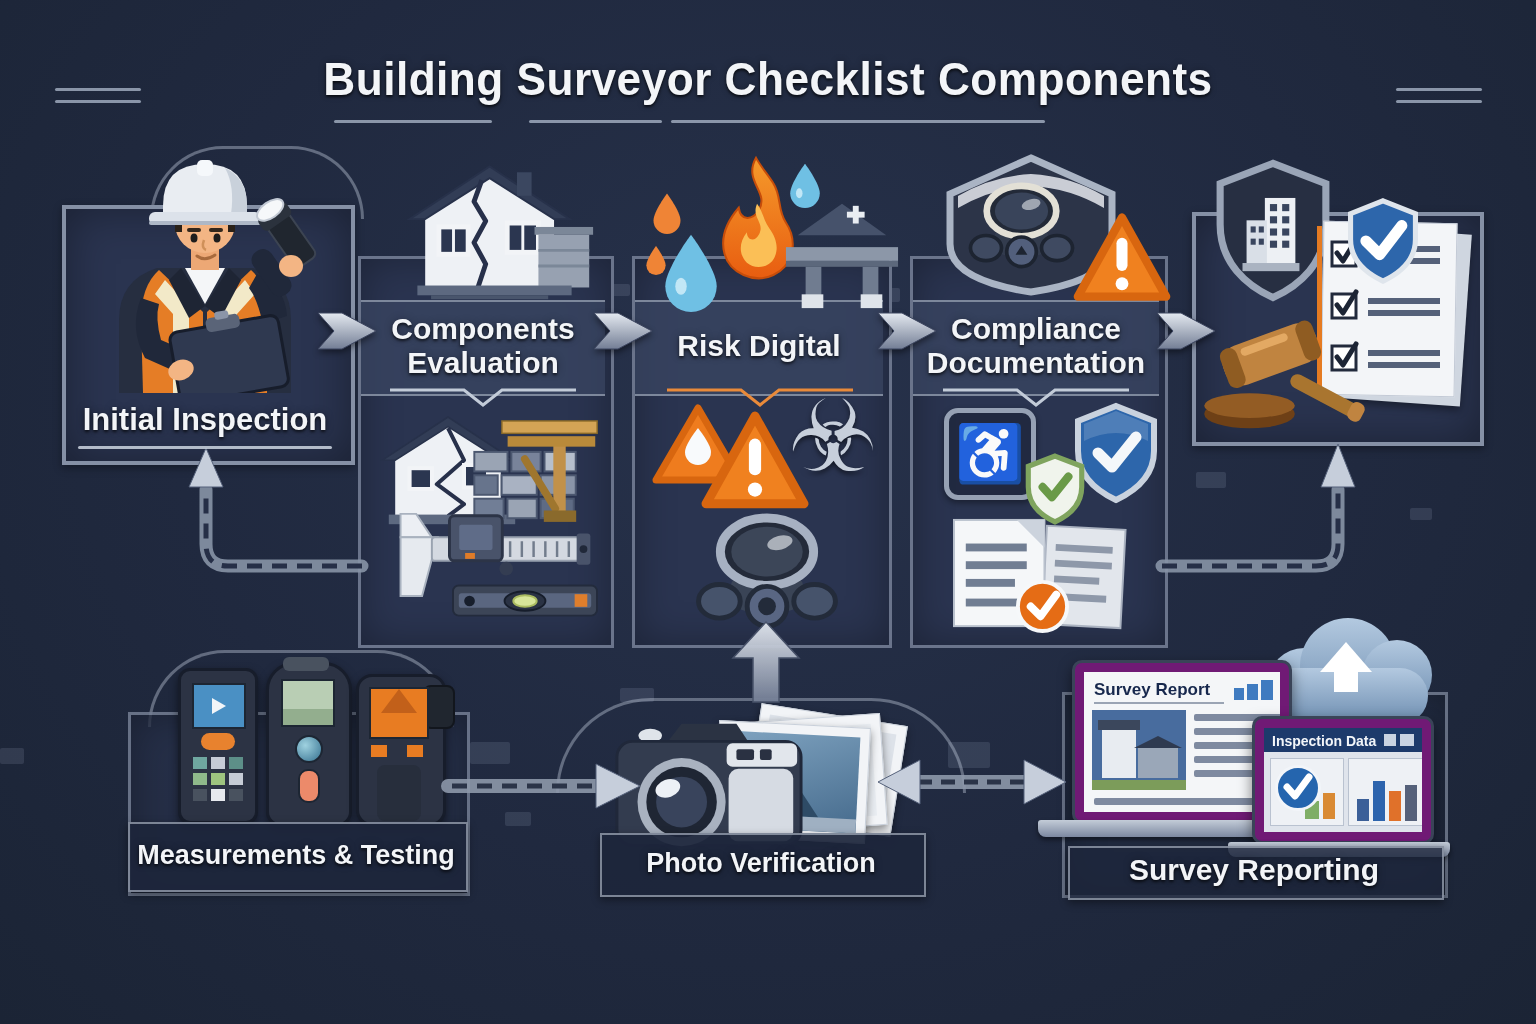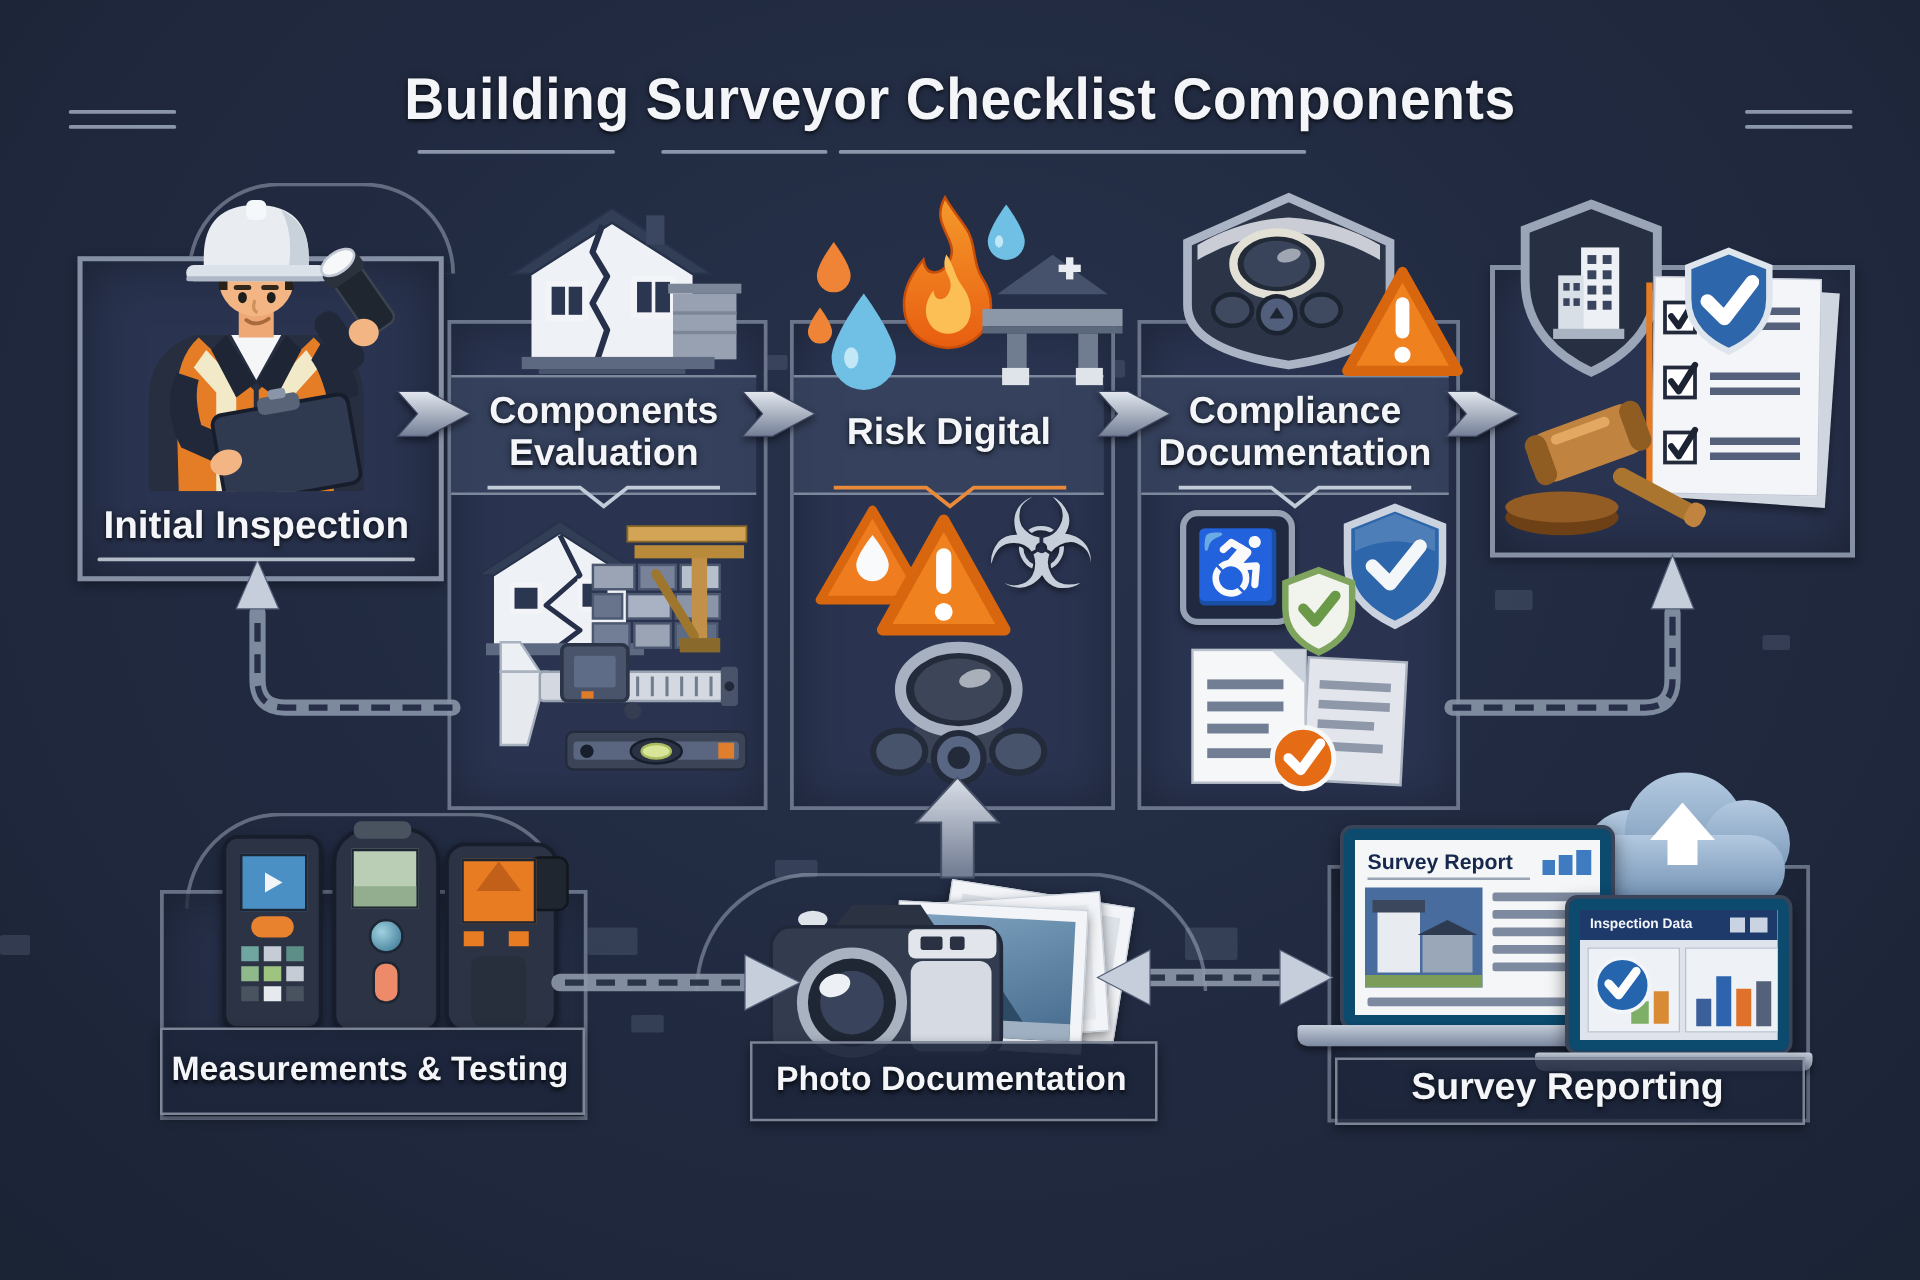--- a/index.html
+++ b/index.html
@@ -41,21 +41,21 @@
   .chev{position:absolute;z-index:6;filter:drop-shadow(0 3px 3px rgba(0,0,0,.45));}
   .px{position:absolute;background:rgba(163,177,198,.16);z-index:1;border-radius:2px;}
   .glyph-icon{position:absolute;z-index:4;color:#c7cfdb;text-shadow:0 3px 5px rgba(0,0,0,.55);line-height:1;}
   .access-frame{
     position:absolute;z-index:4;border:5px solid #96a1b4;border-radius:14px;
     background:rgba(18,24,38,.35);display:flex;align-items:center;justify-content:center;
     color:#cdd5e2;box-shadow:0 3px 6px rgba(0,0,0,.4);
   }
   .device{position:absolute;z-index:4;border-radius:12px;background:#2c3344;border:3px solid #171d2b;box-shadow:0 4px 8px rgba(0,0,0,.5);}
   .photo{position:absolute;background:#f2f4f7;border:1px solid #c9d0da;box-shadow:0 4px 9px rgba(0,0,0,.45);z-index:4;padding:9px;box-sizing:border-box;}
-  .laptop-screen{position:absolute;background:#0c4a6e;border:3px solid #3a4458;border-radius:10px;padding:9px;box-sizing:border-box;z-index:4;box-shadow:0 6px 14px rgba(0,0,0,.5);}
+  .laptop-screen{position:absolute;background:#701a75;border:3px solid #3a4458;border-radius:10px;padding:9px;box-sizing:border-box;z-index:4;box-shadow:0 6px 14px rgba(0,0,0,.5);}
   .laptop-inner{width:100%;height:100%;background:#f4f6f8;overflow:hidden;position:relative;}
   .laptop-base{position:absolute;background:linear-gradient(180deg,#c3ccd8,#7c88a0);border-radius:3px 3px 8px 8px;z-index:4;box-shadow:0 3px 5px rgba(0,0,0,.45);}
   .bar{position:absolute;background:#7e8aa0;height:7px;border-radius:2px;}
   .cloud-part{position:absolute;background:linear-gradient(180deg,#b3c9e0,#6d8db0);border-radius:50%;}
 </style>
 </head>
 <body>
 
 <div class="px" style="left:250px;top:248px;width:34px;height:16px;"></div>
 <div class="px" style="left:560px;top:292px;width:46px;height:18px;opacity:.7;"></div>
@@ -488,21 +488,21 @@
   <rect x="118" y="32" width="72" height="24" rx="6" fill="#e2e6ec"></rect>
   <rect x="128" y="38" width="18" height="11" rx="2" fill="#2a3142"></rect>
   <rect x="152" y="38" width="12" height="11" rx="2" fill="#2a3142"></rect>
   <rect x="120" y="58" width="66" height="74" rx="10" fill="#d6dbe3"></rect>
   <circle cx="72" cy="92" r="45" fill="#a9b2c0"></circle>
   <circle cx="72" cy="92" r="36" fill="#1f2634"></circle>
   <circle cx="72" cy="92" r="26" fill="#39445c"></circle>
   <ellipse cx="58" cy="78" rx="13" ry="9" fill="#edf1f6" transform="rotate(-20 58 78)"></ellipse>
 </svg>
 <div class="labelbar" style="left:600px;top:833px;width:322px;height:60px;"></div>
-<div class="lbl" style="left:604px;top:833px;width:314px;height:60px;font-size:27px;">Photo Documentation</div>
+<div class="lbl" style="left:604px;top:833px;width:314px;height:60px;font-size:27px;">Photo Verification</div>
 
 <div class="colbox" style="left:1062px;top:692px;width:380px;height:200px;background:rgba(40,50,76,.45);"></div>
 <div class="abs" style="left:1258px;top:612px;width:175px;height:118px;z-index:4;">
   <div class="cloud-part" style="left:10px;top:36px;width:72px;height:72px;"></div>
   <div class="cloud-part" style="left:42px;top:6px;width:96px;height:96px;"></div>
   <div class="cloud-part" style="left:104px;top:28px;width:70px;height:70px;"></div>
   <div class="cloud-part" style="left:6px;top:56px;width:164px;height:56px;border-radius:30px;"></div>
   <span style="position:absolute;left:62px;top:30px;width:0;height:0;border-left:26px solid transparent;border-right:26px solid transparent;border-bottom:30px solid #fff;"></span>
   <span style="position:absolute;left:76px;top:58px;width:24px;height:22px;background:#fff;"></span>
 </div>
@@ -525,21 +525,21 @@
     <div class="bar" style="left:110px;top:70px;width:70px;"></div>
     <div class="bar" style="left:110px;top:84px;width:80px;"></div>
     <div class="bar" style="left:110px;top:98px;width:62px;"></div>
     <div class="bar" style="left:10px;top:126px;width:186px;"></div>
   </div>
 </div>
 <div class="laptop-base" style="left:1038px;top:820px;width:288px;height:17px;"></div>
 <div class="laptop-screen" style="left:1252px;top:716px;width:182px;height:128px;z-index:5;">
   <div class="laptop-inner">
     <div style="position:absolute;left:0;top:0;width:100%;height:24px;background:#1d3a6b;">
-      <span style="position:absolute;left:8px;top:5px;font-size:11px;font-weight:bold;color:#f2f5f9;">Inspection Data</span>
+      <span style="position:absolute;left:8px;top:5px;font-size:14px;font-weight:bold;color:#f2f5f9;">Inspection Data</span>
       <span style="position:absolute;right:26px;top:6px;width:12px;height:12px;background:#c9d3e2;"></span>
       <span style="position:absolute;right:8px;top:6px;width:14px;height:12px;background:#c9d3e2;"></span>
     </div>
     <div style="position:absolute;left:0;top:24px;width:100%;height:80px;background:#dfe4ec;">
       <div style="position:absolute;left:6px;top:6px;width:72px;height:66px;background:#eef1f5;border:1px solid #b9c2d0;">
         <span style="position:absolute;right:8px;bottom:6px;width:12px;height:26px;background:#d98a34;"></span>
         <span style="position:absolute;right:24px;bottom:6px;width:14px;height:18px;background:#7fae66;"></span>
         <span style="position:absolute;left:4px;top:6px;width:40px;height:40px;background:#2565ae;border-radius:50%;border:3px solid #f2f5f9;"></span>
         <svg style="position:absolute;left:10px;top:12px;" width="34" height="32" viewBox="0 0 34 32">
             <polyline points="6,16 14,25 28,6" fill="none" stroke="#fff" stroke-width="7" stroke-linecap="round" stroke-linejoin="round"></polyline>

